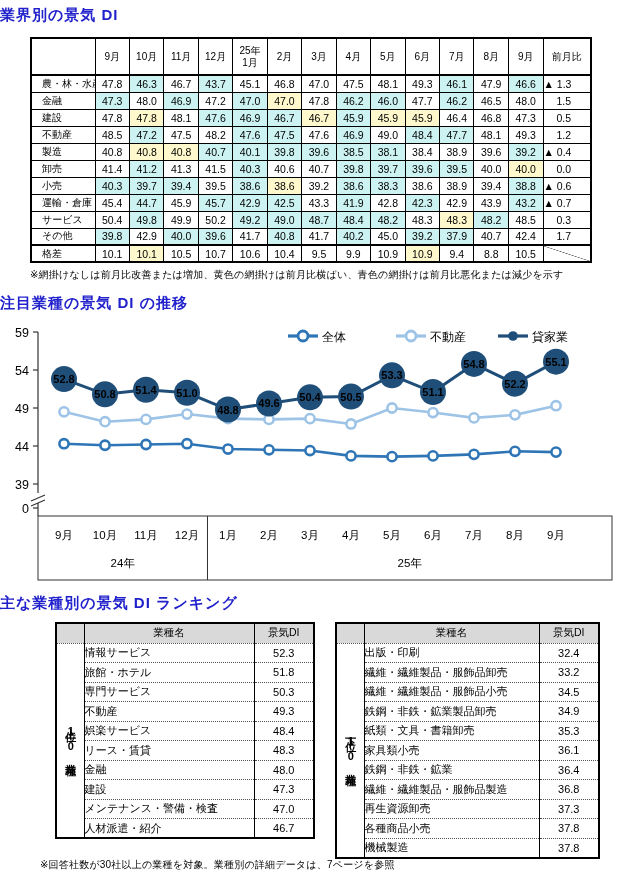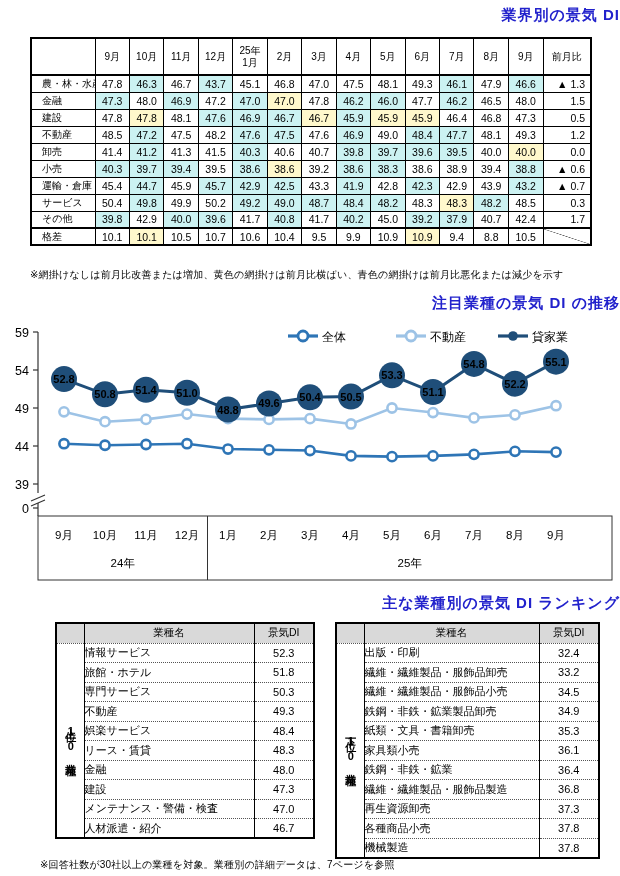--- a/index.html
+++ b/index.html
@@ -1,33 +1,33 @@
 <!DOCTYPE html>
 <html style="--title-blue: #2222cc; --hl-c: #ccf2f2; --hl-y: #fff8cc; --hdr-gray: #d9d9d9;"><head>
 <meta charset="utf-8">
 <style>
   *{margin:0;padding:0;box-sizing:border-box;}
   html,body{width:620px;height:876px;}
   body{position:relative;background:#fff;color:#000;
        font-family:"Liberation Sans","DejaVu Sans",sans-serif;overflow:hidden;}
-  .sec-title{position:absolute;width:100%;text-align:right;font-size:15px;
+  .sec-title{position:absolute;width:100%;text-align:left;font-size:15px;
        font-weight:bold;color:var(--title-blue,#2222cc);letter-spacing:1px;}
   #title1{top:6px;} #title2{top:294px;} #title3{top:594px;}
   table{border-collapse:collapse;}
   
   .di-table{position:absolute;top:37px;left:30px;width:562px;table-layout:fixed;
        border:2px solid #000;font-size:10.5px;}
   .di-table th,.di-table td{border:1px solid #000;height:17px;padding:0;
        text-align:center;font-weight:normal;white-space:nowrap;overflow:hidden;}
   .di-table thead th{height:37px;font-size:10px;}
   .di-table thead tr{border-bottom:2px solid #000;}
   .di-table thead th.two-line{white-space:pre-line;line-height:1.15;}
   .di-table .rowlab{width:64px;text-align:left;padding-left:10px;font-size:10px;}
   .di-table .momh{width:48px;margin-left:14px;}
-  .di-table td.mom{text-align:right;padding-right:5px;}
+  .di-table td.mom{text-align:right;padding-right:19px;}
   .di-table tr.gap-row{border-top:2px solid #000;}
   .hl-c{background:var(--hl-c,#ccf2f2);}
   .hl-y{background:var(--hl-y,#fff8cc);}
   td.diag{background:linear-gradient(to right top,#fff 48.6%,#666 49.4%,#666 50.6%,#fff 51.4%);}
   .note{position:absolute;font-size:10px;letter-spacing:0.2px;}
   #note1{top:268px;left:30px;} #note2{top:858px;left:40px;}
   
   #chart{position:absolute;top:318px;left:0;}
   #chart text{font-family:"Liberation Sans","DejaVu Sans",sans-serif;fill:#000;}
   
@@ -132,20 +132,37 @@
         <td class="hl-c">47.6</td>
         <td class="hl-c">47.5</td>
         <td>47.6</td>
         <td class="hl-c">46.9</td>
         <td>49.0</td>
         <td class="hl-c">48.4</td>
         <td class="hl-c">47.7</td>
         <td>48.1</td>
         <td>49.3</td>
         <td class="mom">1.2</td>
+      </tr>
+      <tr>
+        <th class="rowlab">製造</th>
+        <td>40.8</td>
+        <td class="hl-y">40.8</td>
+        <td class="hl-y">40.8</td>
+        <td class="hl-c">40.7</td>
+        <td class="hl-c">40.1</td>
+        <td class="hl-c">39.8</td>
+        <td class="hl-c">39.6</td>
+        <td class="hl-c">38.5</td>
+        <td class="hl-c">38.1</td>
+        <td>38.4</td>
+        <td>38.9</td>
+        <td>39.6</td>
+        <td class="hl-c">39.2</td>
+        <td class="mom">▲ 0.4</td>
       </tr>
       <tr>
         <th class="rowlab">卸売</th>
         <td>41.4</td>
         <td class="hl-c">41.2</td>
         <td>41.3</td>
         <td>41.5</td>
         <td class="hl-c">40.3</td>
         <td>40.6</td>
         <td>40.7</td>

